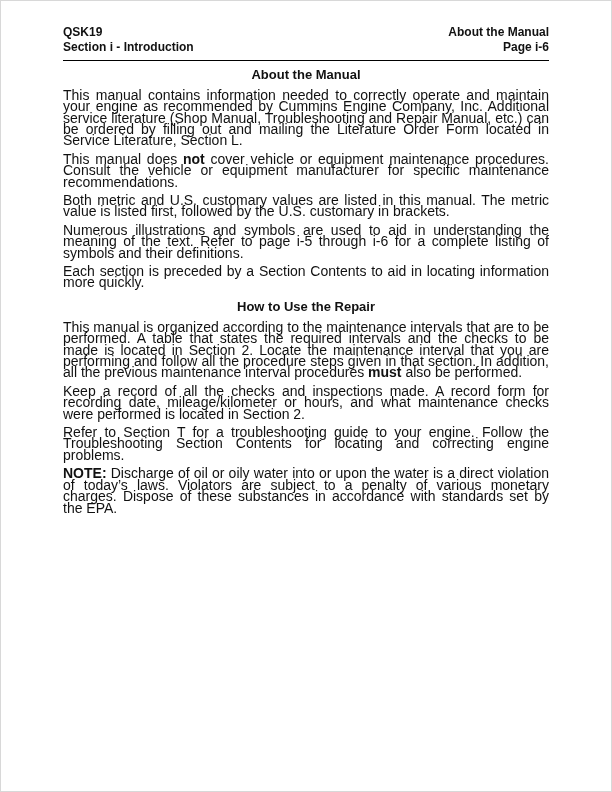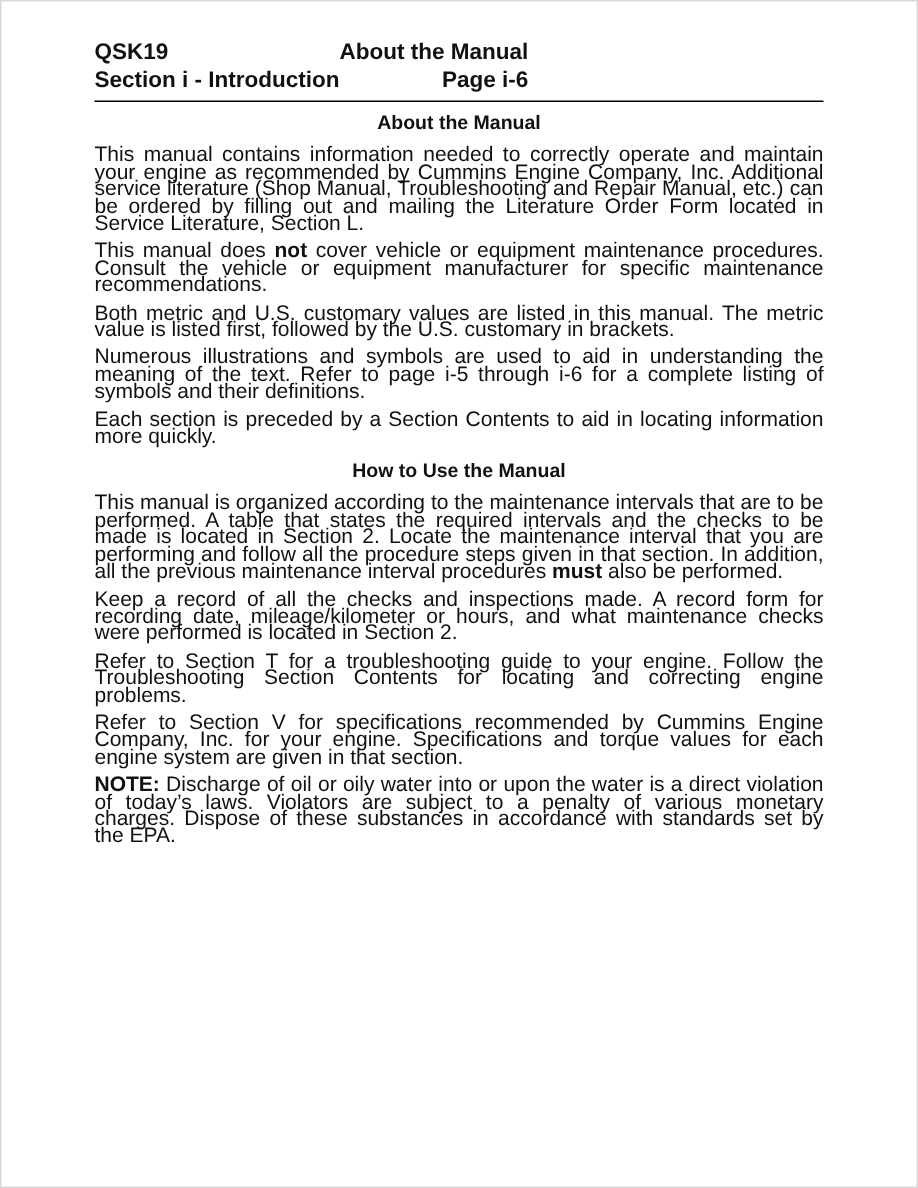--- a/index.html
+++ b/index.html
@@ -15,22 +15,22 @@
   }
   .page {
     width: 612px;
     height: 792px;
     padding: 24px 62px 0 62px;
     background: #ffffff;
     border: 1px solid #d8d8d8;
   }
   .page-header {
     display: flex;
-    justify-content: flex-start;
-    font-size: 15px;
+    justify-content: space-between;
+    font-size: 12px;
     font-weight: bold;
     line-height: 1.28;
   }
   .header-right { text-align: right; }
   .header-rule {
     border: none;
     border-top: 1.4px solid #000000;
     margin: 4px 0 5px 0;
   }
   .section-title {
@@ -81,35 +81,32 @@
   </p>
 
   <p class="body-para">
     <span>Numerous illustrations and symbols are used to aid in understanding the meaning of the text. Refer to page i-5 through i-6 for a complete listing of symbols and their definitions.</span>
   </p>
 
   <p class="body-para">
     <span>Each section is preceded by a Section Contents to aid in locating information more quickly.</span>
   </p>
 
-  <h1 class="section-title second">How to Use the Manual</h1>
+  <h1 class="section-title second">How to Use the Repair</h1>
 
   <p class="body-para">
     <span>This manual is organized according to the maintenance intervals that are to be performed. A table that states the required intervals and the checks to be made is located in Section 2. Locate the maintenance interval that you are performing and follow all the procedure steps given in that section. In addition, all the previous maintenance interval procedures </span><span class="inline-bold">must</span><span> also be performed.</span>
   </p>
 
   <p class="body-para">
     <span>Keep a record of all the checks and inspections made. A record form for recording date, mileage/kilometer or hours, and what maintenance checks were performed is located in Section 2.</span>
   </p>
 
   <p class="body-para">
     <span>Refer to Section T for a troubleshooting guide to your engine. Follow the Troubleshooting Section Contents for locating and correcting engine problems.</span>
   </p>
 
-  <p class="body-para">
-    <span>Refer to Section V for specifications recommended by Cummins Engine Company, Inc. for your engine. Specifications and torque values for each engine system are given in that section.</span>
-  </p>
 
   <p class="body-para">
     <span class="inline-bold">NOTE:</span><span> Discharge of oil or oily water into or upon the water is a direct violation of today’s laws. Violators are subject to a penalty of various monetary charges. Dispose of these substances in accordance with standards set by the EPA.</span>
   </p>
 
 </div>
 
 </body></html>

